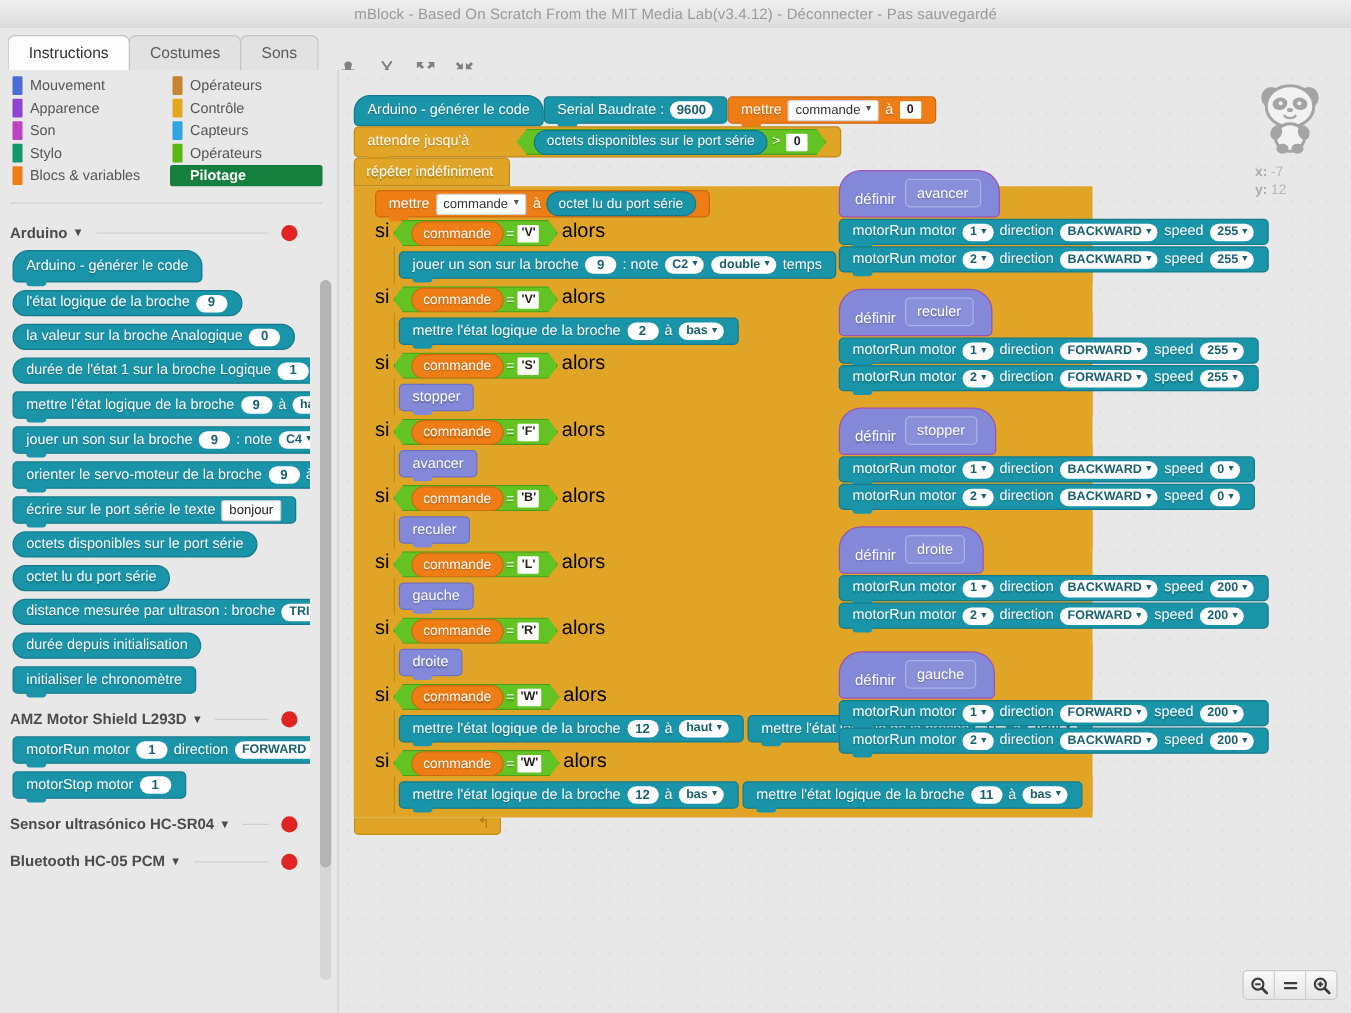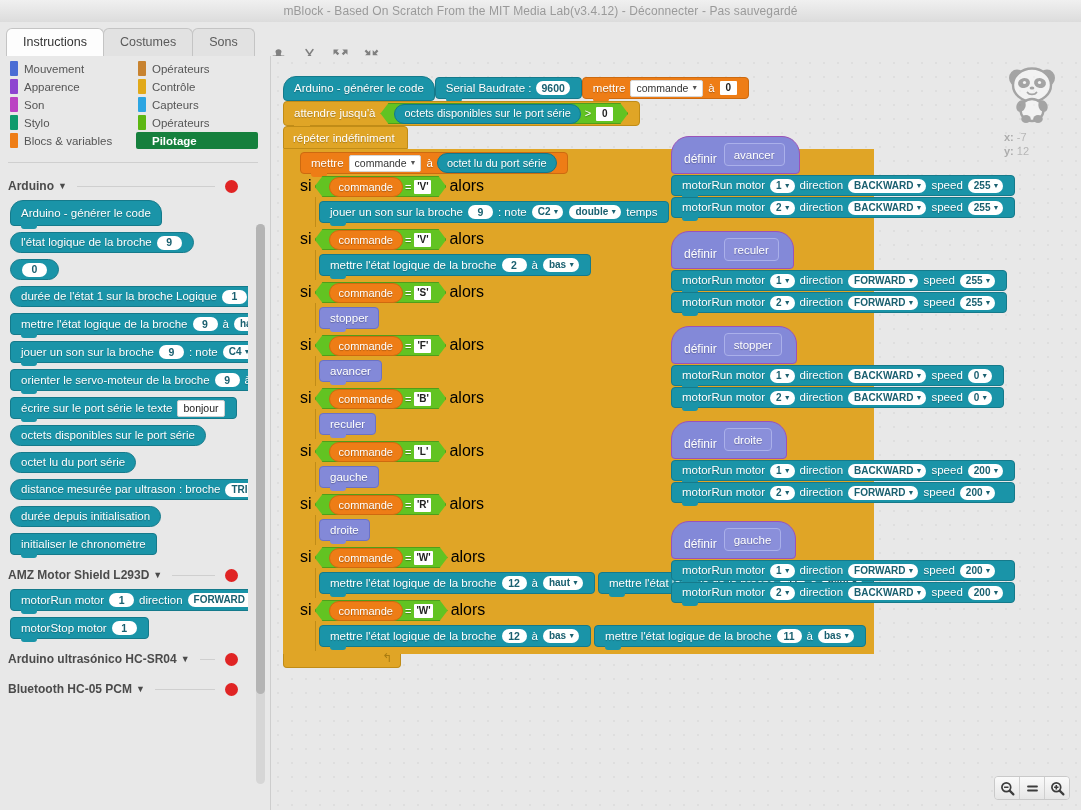--- a/index.html
+++ b/index.html
@@ -87,21 +87,21 @@
   
   .blk{
     position:relative;display:inline-flex;align-items:center;
     font-size:11.5px;color:#fff;white-space:nowrap;
     padding:0 8px;height:22px;line-height:22px;
     border-radius:4px;box-sizing:border-box;
     text-shadow:0 1px 1px rgba(0,0,0,.28);
   }
   .blk .lbl{margin:0 2px;}
   .blk-robot{background:#1a94a8;border:1px solid #157a8b;}
-  .blk-ctrl{background:#e0a526;border:1px solid #c08c17;}
+  .blk-ctrl{background:#e0a526;border:1px solid #c08c17;gap:33px;}
   .blk-var{background:#ee7d16;border:1px solid #cc6a10;}
   .blk-my{background:#8389d8;border:1px solid #6b71c4;}
 
   .notch{
     position:absolute;left:10px;bottom:-4px;width:16px;height:5px;
     background:inherit;border-radius:0 0 3px 3px;
   }
   .hatblk{border-radius:12px 12px 4px 4px;}
 
   
@@ -318,20 +318,21 @@
             </div>
             <div style="margin: 0px 0px 6px 10px;"><div class="blk blk-robot hatblk" style="height: 26px; line-height: 26px; border-radius: 13px 13px 4px 4px;">
                 <span class="lbl">Arduino - générer le code</span>
                 <span class="notch"></span>
               </div></div>
             <div style="margin: 0px 0px 6px 10px;"><div class="blk blk-robot" style="border-radius: 11px; height: 21px; line-height: 21px;">
                 <span class="lbl">l'état logique de la broche</span>
                 <span class="fnum">9</span>
               </div></div>
             <div style="margin: 0px 0px 6px 10px;"><div class="blk blk-robot" style="border-radius: 11px; height: 21px; line-height: 21px;">
+                <span class="lbl">la valeur sur la broche Analogique</span>
                 <span class="fnum">0</span>
               </div></div>
             <div style="margin: 0px 0px 6px 10px;"><div class="blk blk-robot" style="border-radius: 11px; height: 21px; line-height: 21px;">
                 <span class="lbl">durée de l'état 1 sur la broche Logique</span>
                 <span class="fnum">1</span>
               </div></div>
             <div style="margin: 0px 0px 6px 10px;"><div class="blk blk-robot">
                 <span class="lbl">mettre l'état logique de la broche</span>
                 <span class="fnum">9</span>
                 <span class="lbl">à</span>
@@ -395,21 +396,21 @@
                   <span class="ar">▼</span>
                 </span>
                 <span class="notch"></span>
               </div></div>
             <div style="margin: 0px 0px 6px 10px;"><div class="blk blk-robot">
                 <span class="lbl">motorStop motor</span>
                 <span class="fnum">1</span>
                 <span class="notch"></span>
               </div></div>
             <div class="grp">
-              <span class="gname">Arduino ultrasónico HC-SR04</span>
+              <span class="gname">Sensor ultrasónico HC-SR04</span>
               <span class="caret">▼</span>
               <span class="gline"></span>
               <span class="dot" style="background: rgb(224, 36, 36);"></span>
             </div>
             <div class="grp">
               <span class="gname">Bluetooth HC-05 PCM</span>
               <span class="caret">▼</span>
               <span class="gline"></span>
               <span class="dot" style="background: rgb(224, 36, 36);"></span>
             </div>

